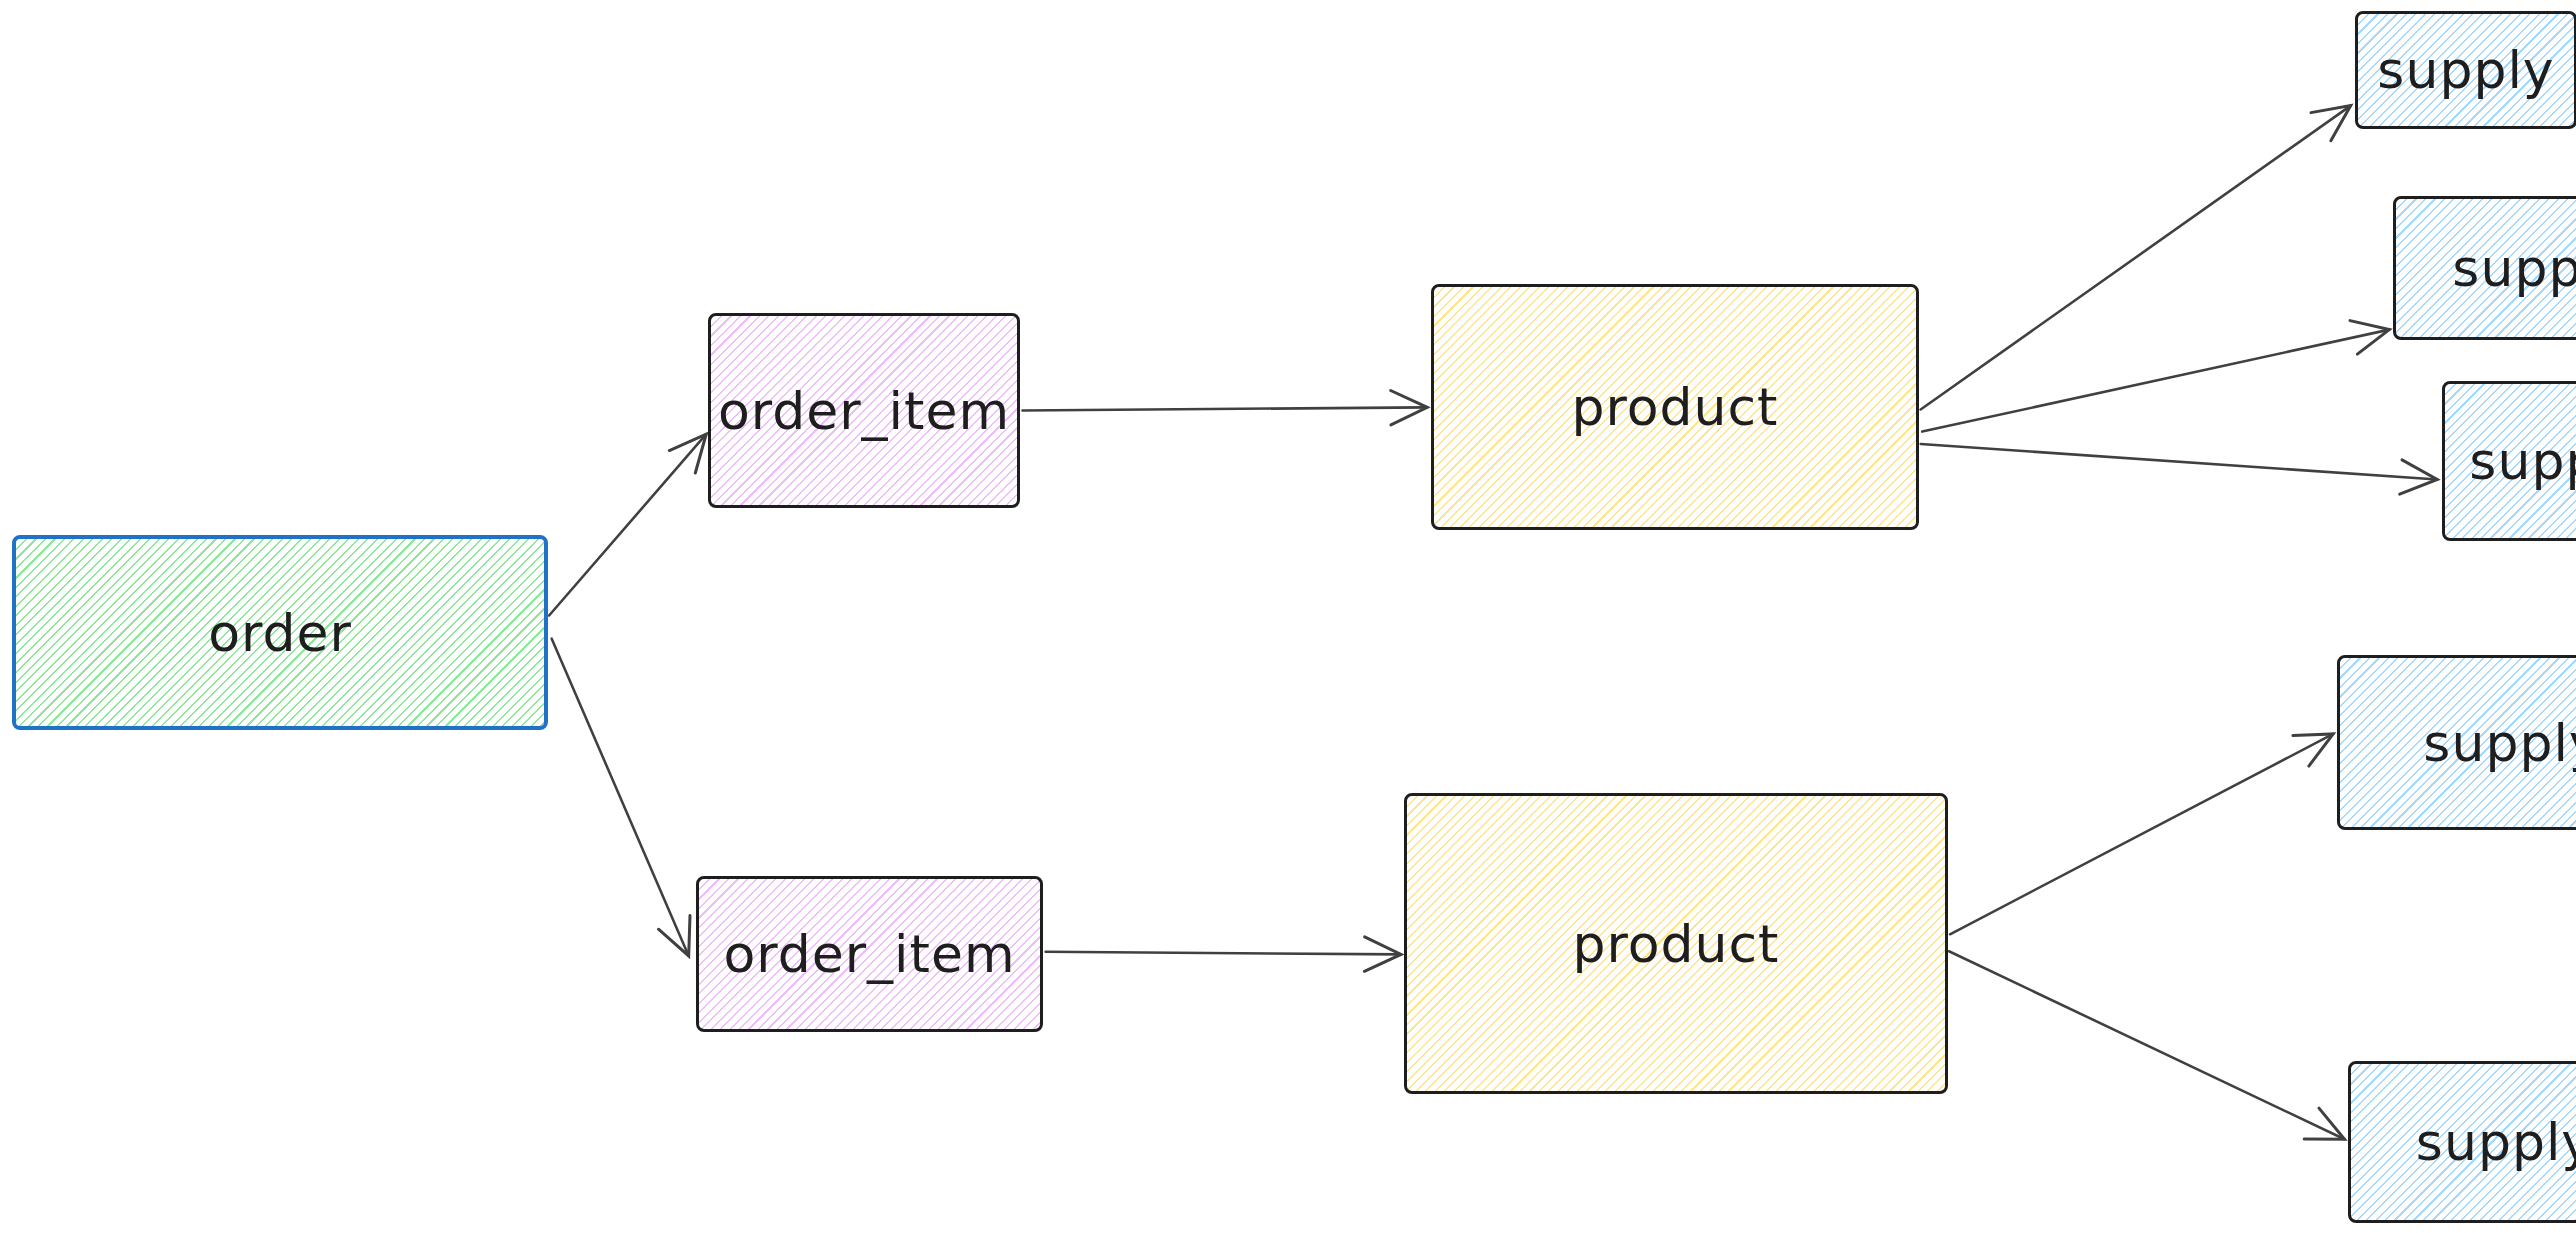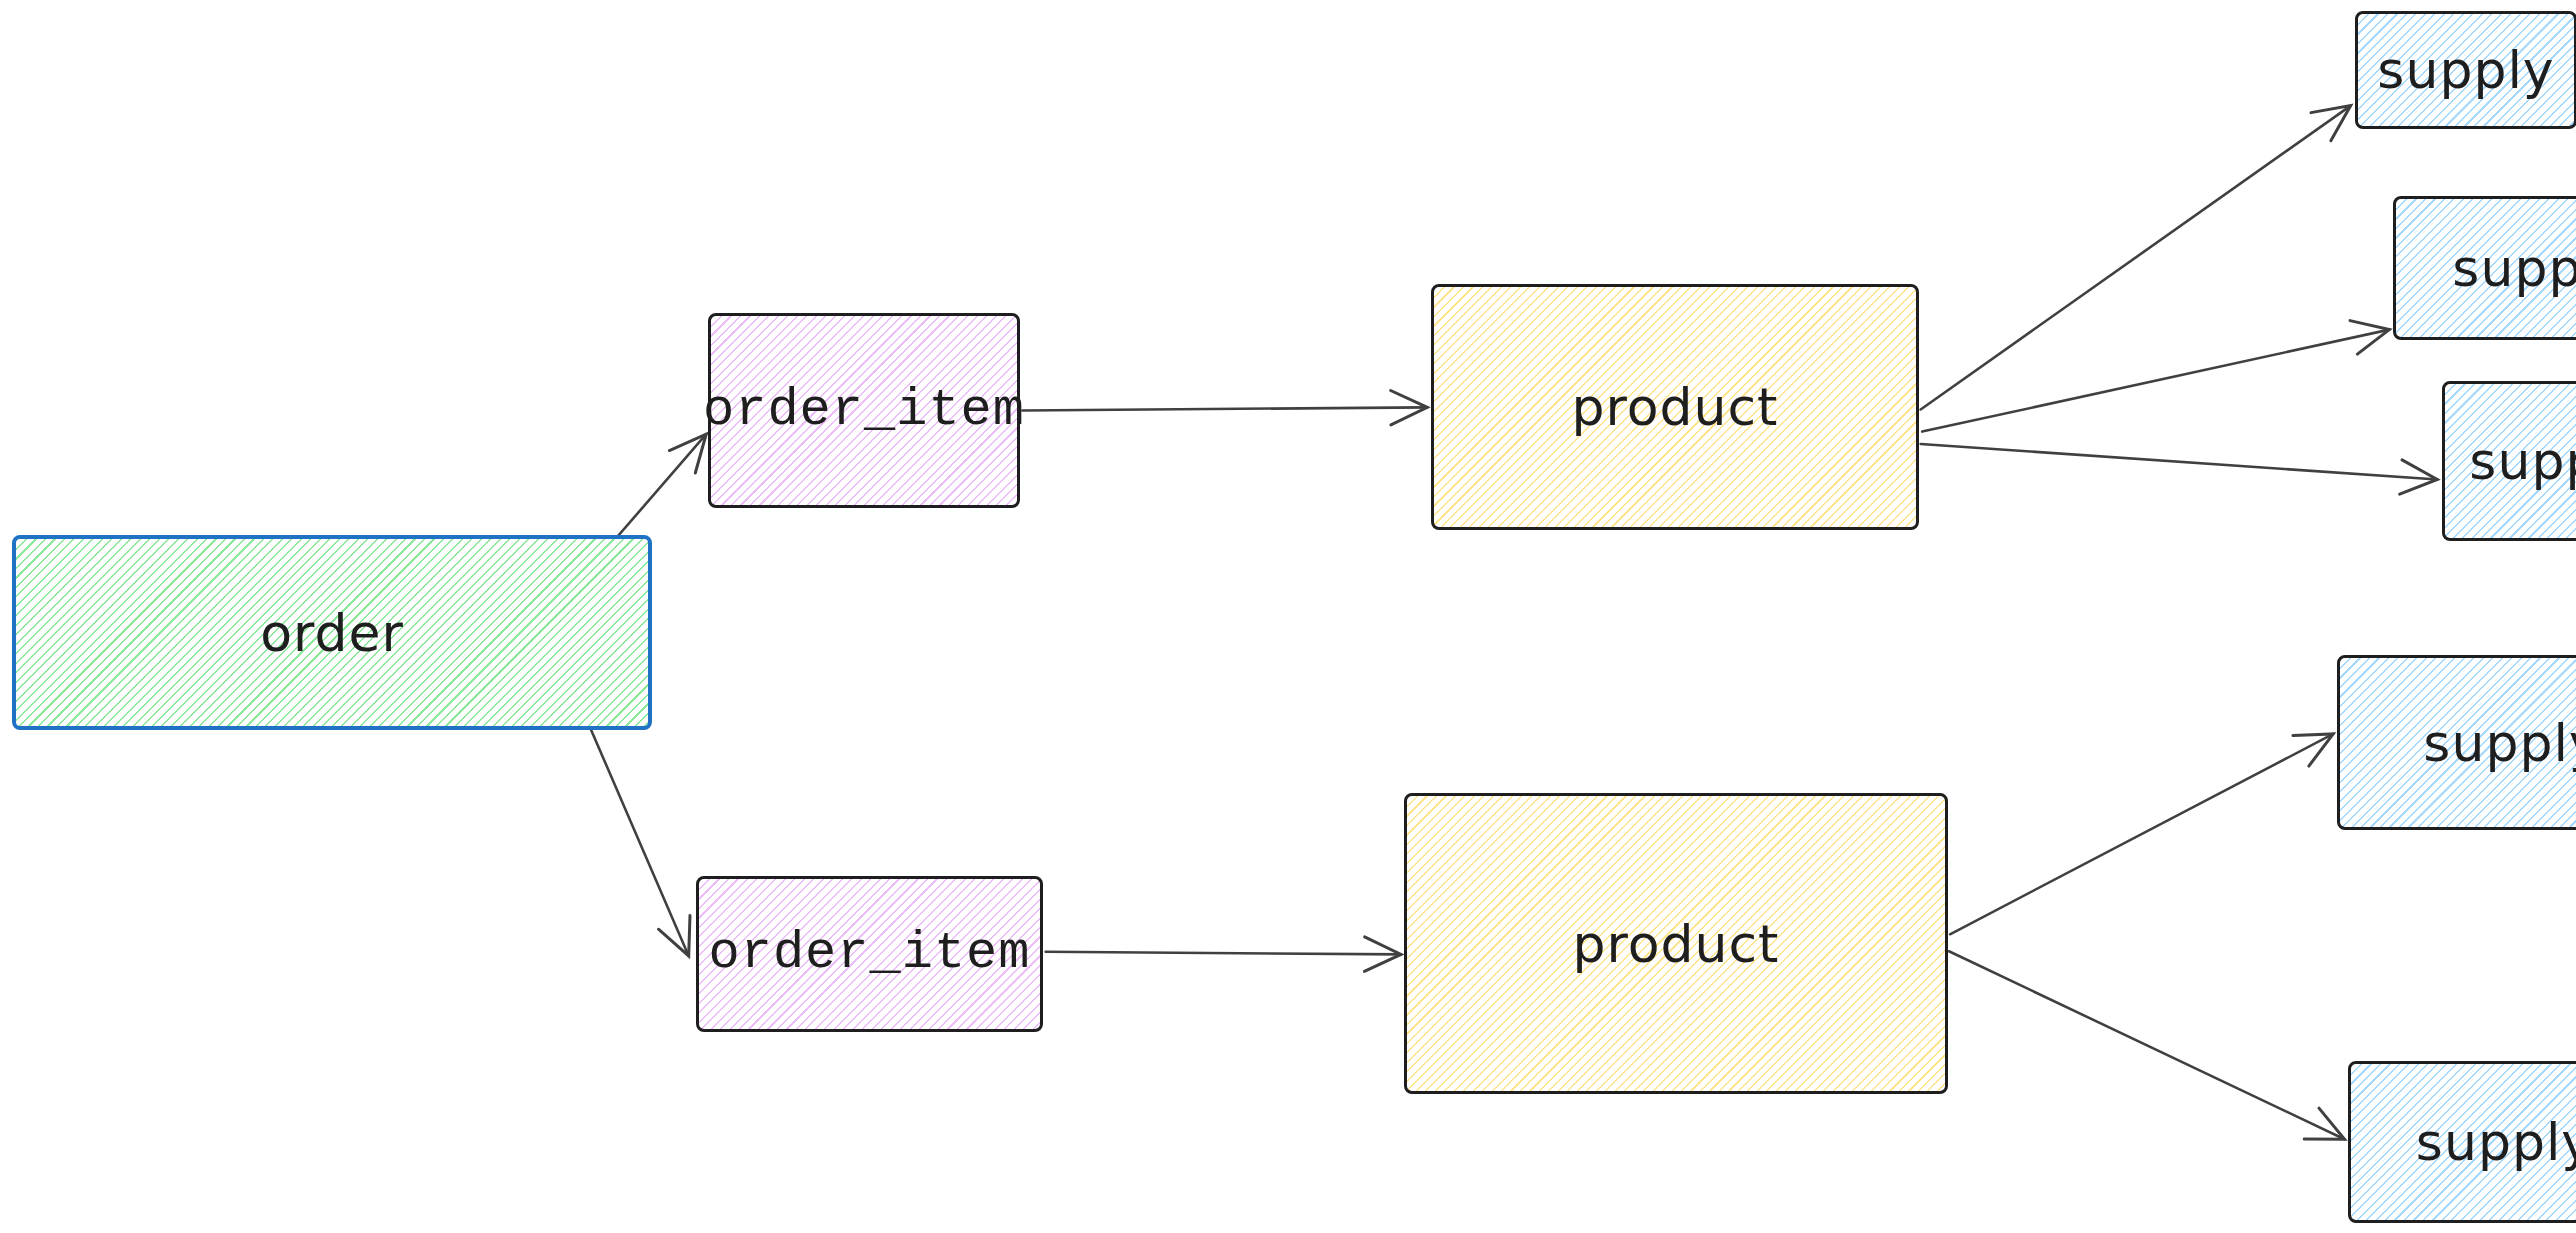--- a/index.html
+++ b/index.html
@@ -42,33 +42,32 @@
   }
 
   
   .fill-green {
     background-image: repeating-linear-gradient(135deg,
       var(--order-fill-line, #8ce99a) 0 1.5px, transparent 1.5px 6.7px);
   }
   .fill-violet {
     background-image: repeating-linear-gradient(135deg,
       var(--order-item-fill-line, #eebefa) 0 1.5px, transparent 1.5px 6.7px);
-    font-family: Liberation Mono, monospace;
   }
   .fill-yellow {
     background-image: repeating-linear-gradient(135deg,
       var(--product-fill-line, #ffe58f) 0 1.5px, transparent 1.5px 6.7px);
     align-items: center;
   }
   .fill-blue {
     background-image: repeating-linear-gradient(135deg,
       var(--supply-fill-line, #a5d8ff) 0 1.5px, transparent 1.5px 6.7px);
   }
 
-  .n-order          { left: 12px;   top: 535px; width: 640px; height: 195px;
+  .n-order          { left: 12px;   top: 535px; width: 536px; height: 195px;
                       border: 4.1px solid var(--order-border, #1f72c4); }
   .n-order-item-1   { left: 708px; top: 313px;  width: 312px;  height: 195px; }
   .n-order-item-2   { left: 696px; top: 876px; width: 347px;  height: 156px; }
   .n-product-1      { left: 1431px; top: 284px;  width: 488px;  height: 246px; }
   .n-product-2      { left: 1404px; top: 793px; width: 544px; height: 301px; }
   .n-supply-1       { left: 2355px; top: 11.3px;   width: 222px;  height: 118px; }
   .n-supply-2       { left: 2393px; top: 196px;  width: 296px;  height: 144px; }
   .n-supply-3       { left: 2442px; top: 381px;  width: 232px;  height: 160px; }
   .n-supply-4       { left: 2337px; top: 655px; width: 350px;  height: 175px; }
   .n-supply-5       { left: 2348px; top: 1061px; width: 313px;  height: 162px; }

